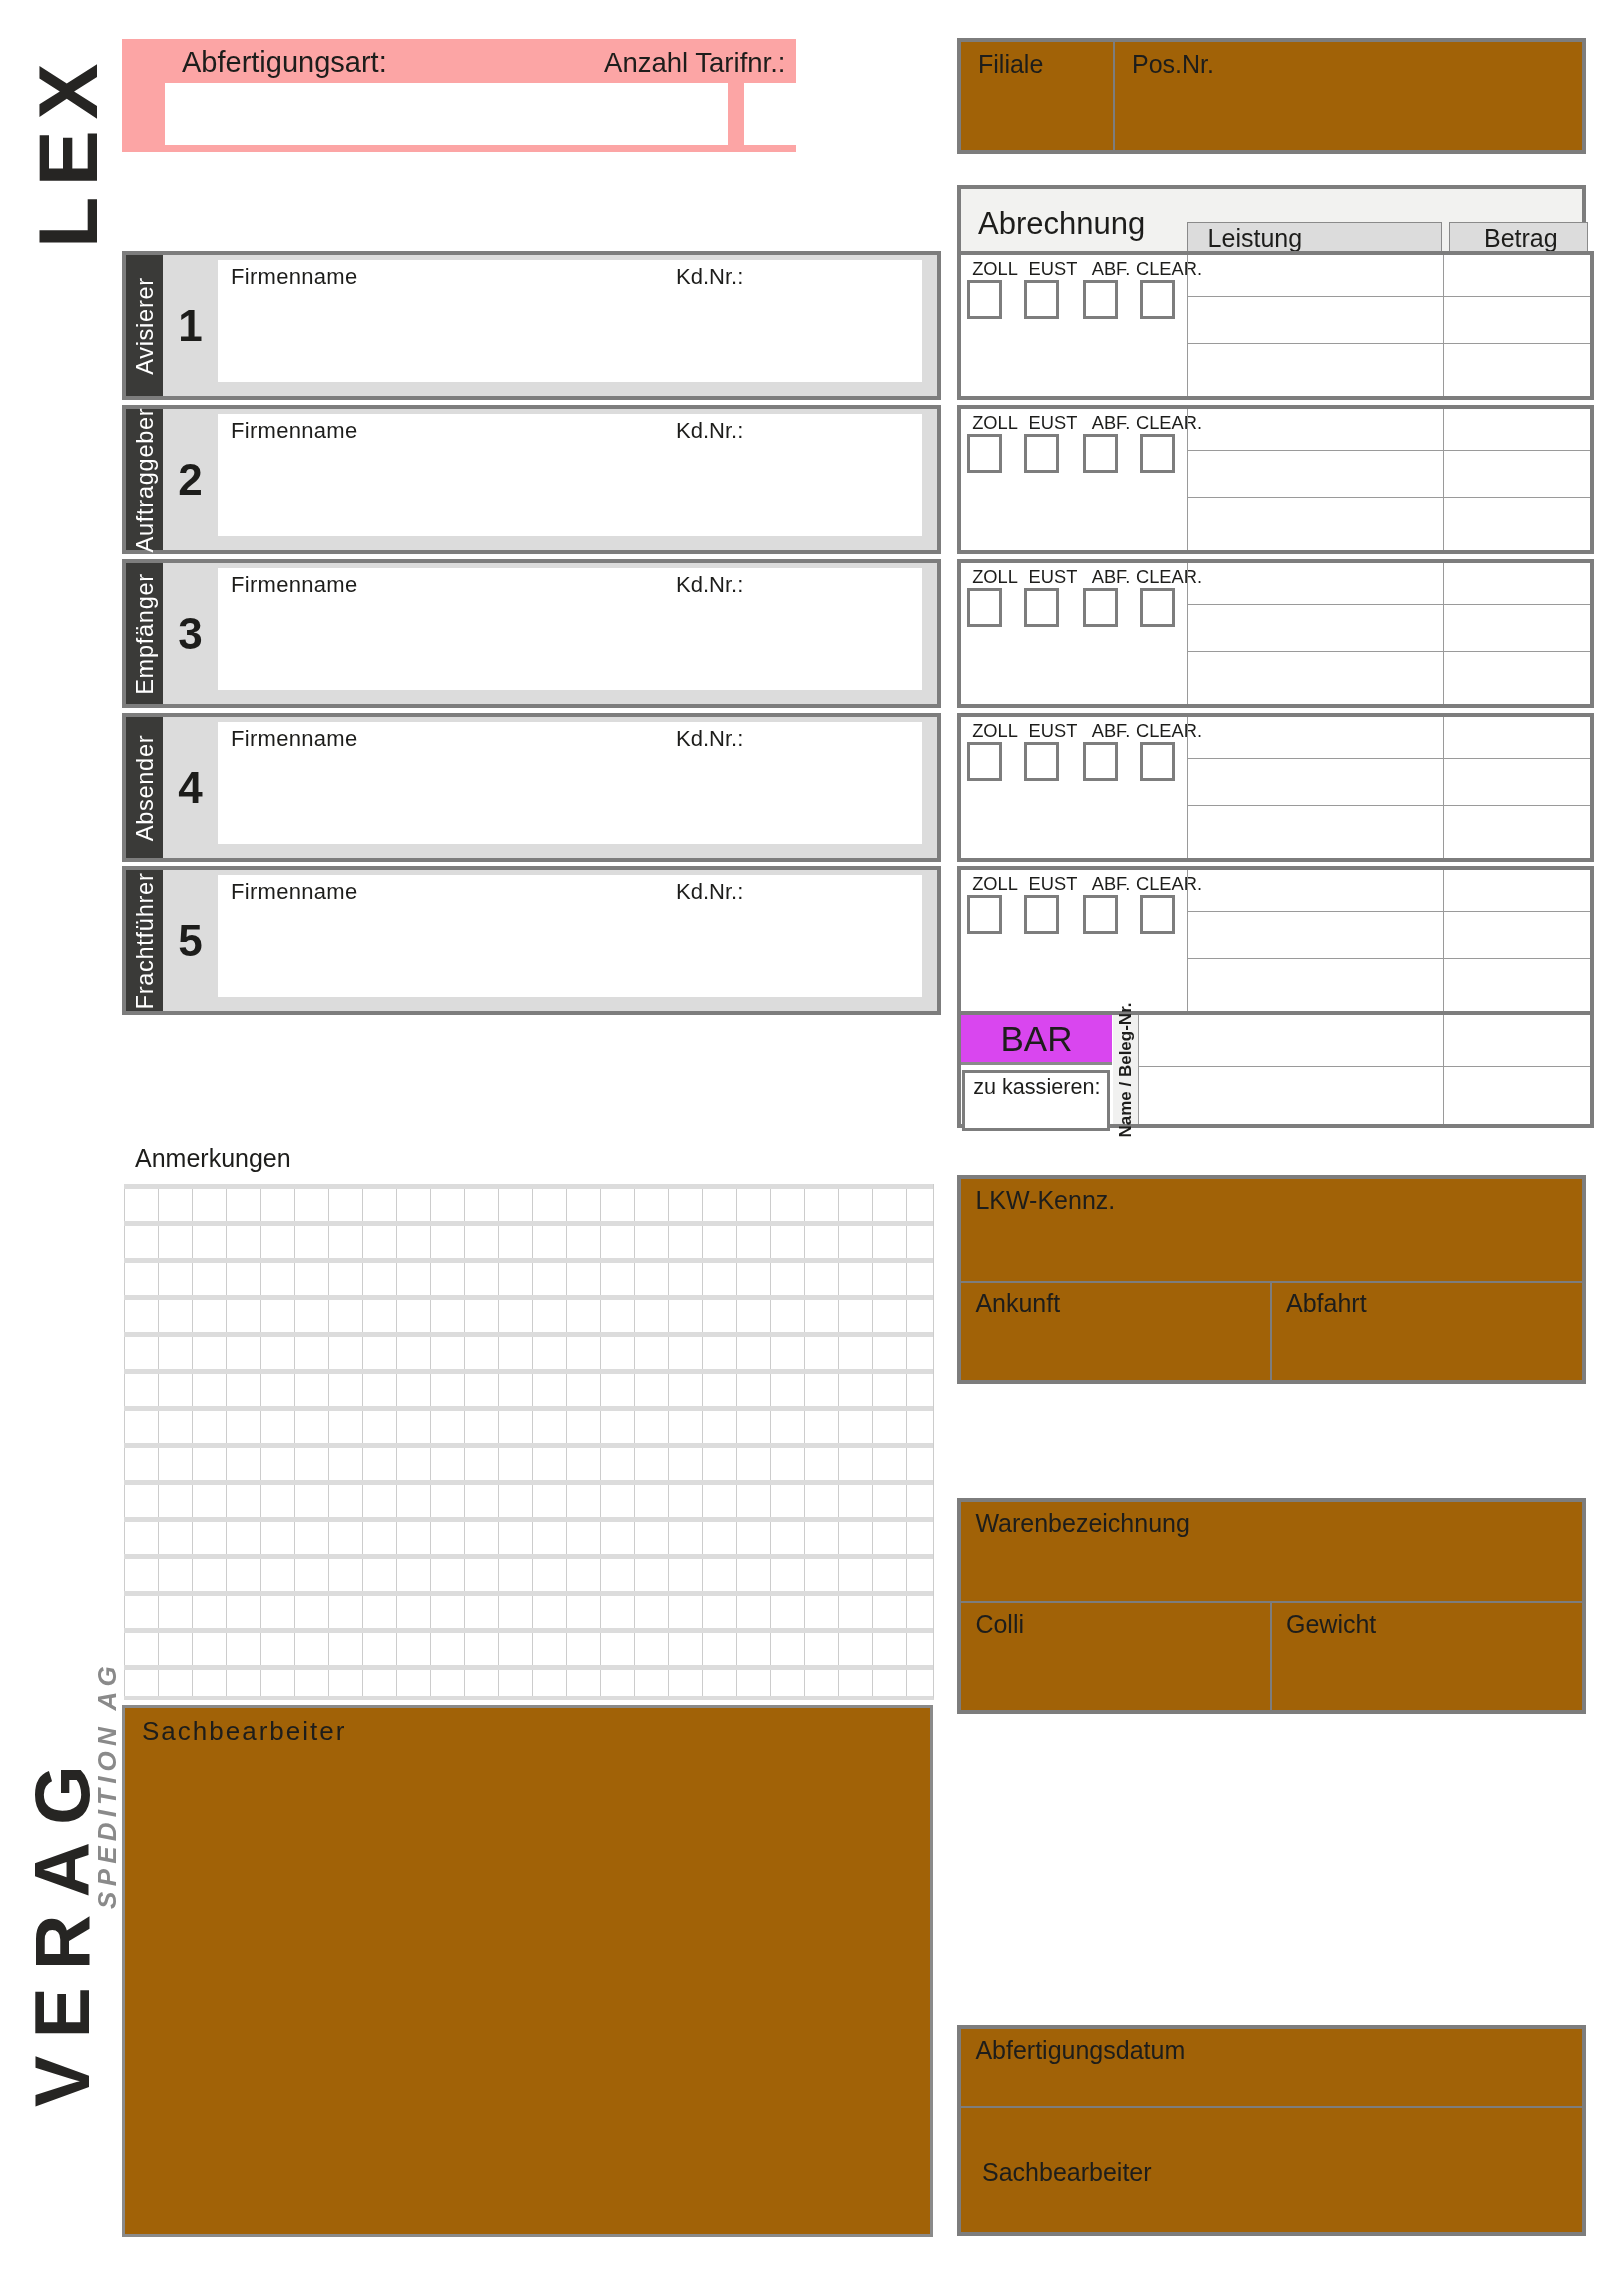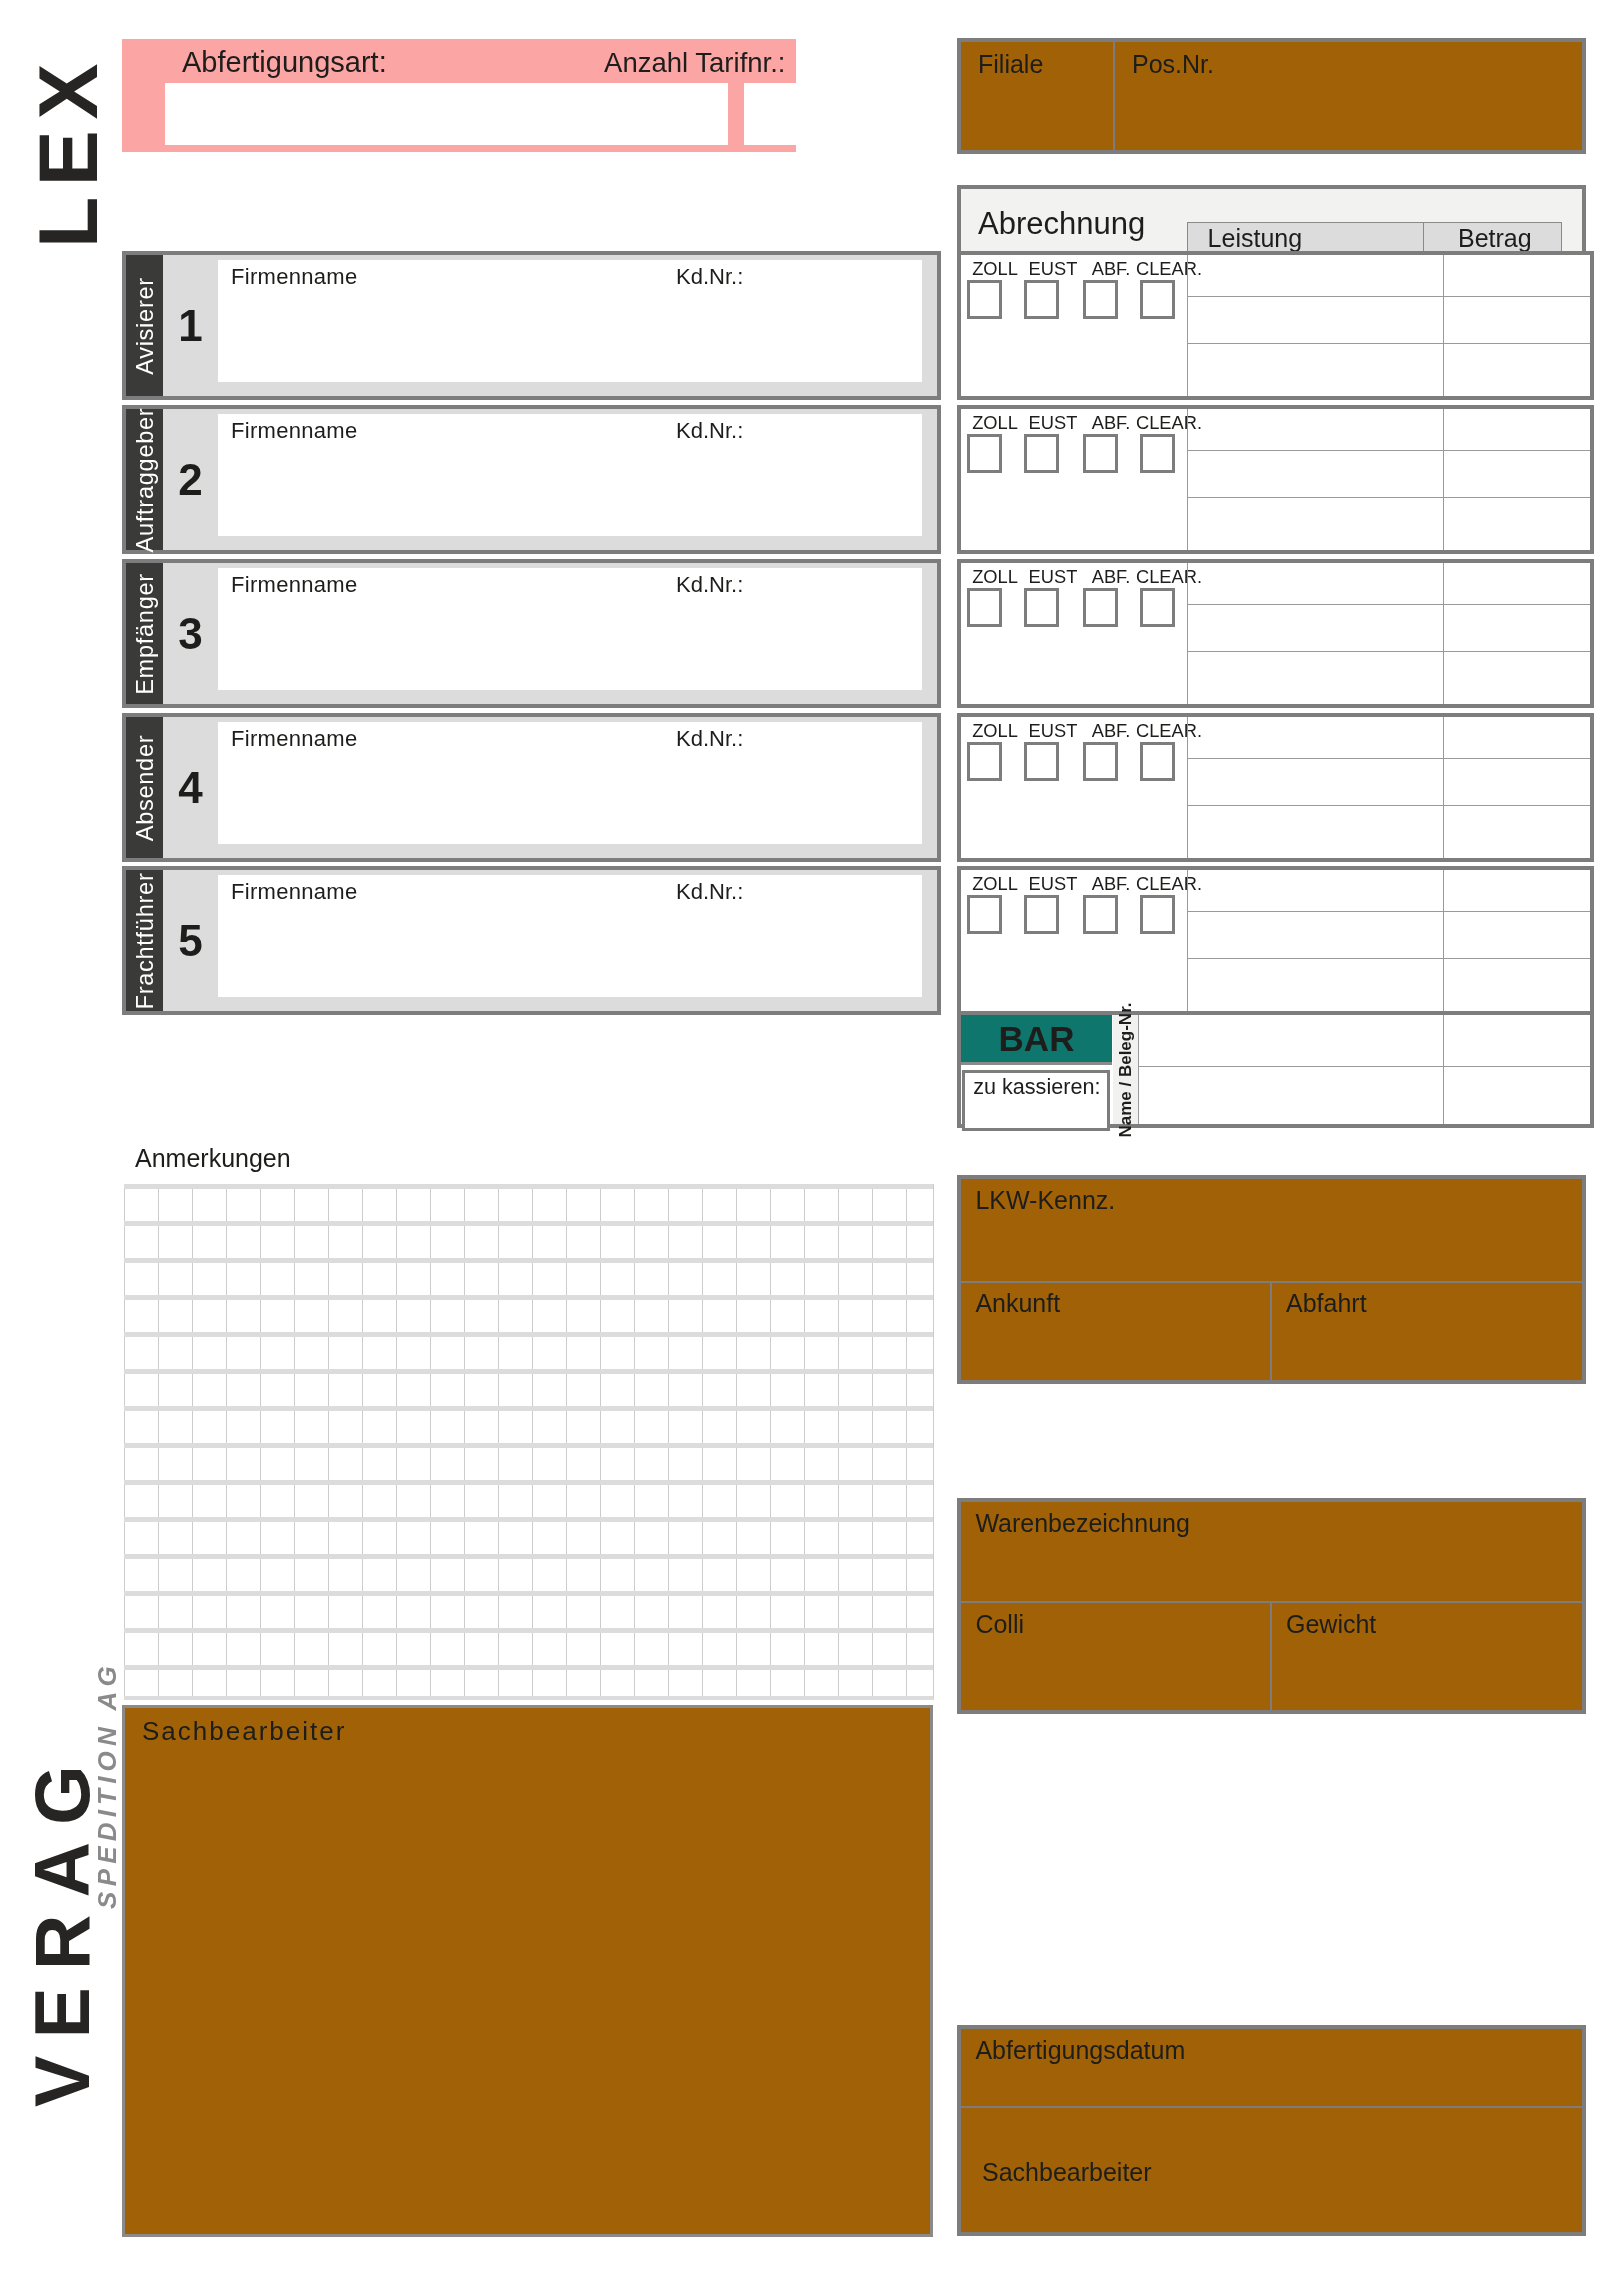--- a/index.html
+++ b/index.html
@@ -54,23 +54,23 @@
 
   
   .abr-block { left:957px; width:629px; height:141px; border:4.6px solid #7d7d7d; background:#ffffff; position:absolute; }
   .cbl { position:absolute; top:2.6px; transform:translateX(-50%); font-size:18.3px; white-space:nowrap;padding-left:20px; }
   .cb { position:absolute; top:25px; width:35px; height:39px; border:3.3px solid #7d7d7d; background:#ffffff; box-sizing:border-box; }
   .vdiv { position:absolute; top:0; width:1.3px; height:100%; background:#9a9a9a; }
   .hdiv { position:absolute; left:226px; right:0; height:1.3px; background:#9a9a9a; }
 
   
   .bar-sec { left:957px; top:1011px; width:629px; height:109px; border:4.6px solid #7d7d7d; background:#ffffff; position:absolute; }
-  .bar-cell { position:absolute; left:0; top:0; width:151px; height:50px; background:#0f766e;
+  .bar-cell { position:absolute; left:0; top:0; width:151px; height:50px; background:#d946ef;
     border-bottom:3.9px solid #8a8a8a; display:flex; align-items:center; justify-content:center;
-    font-size:35px; font-weight:700; box-sizing:border-box; }
+    font-size:35px; font-weight:400; box-sizing:border-box; }
   .bar-zu { position:absolute; left:1.3px; top:55px; width:148px; height:61px;
     border:3.9px solid #7d7d7d; background:#ffffff; box-sizing:border-box; }
   .bar-zu span { position:absolute; left:7.9px; top:1.3px; font-size:21.6px; }
   .bar-name { position:absolute; left:152px; top:0; width:25px; height:100%; background:#f1f1f0; }
   .bar-name .vcenter-rot { font-size:17px; font-weight:700; }
 
   
   .anm-lbl { left:135px; top:1145px; font-size:25px; }
   .anm-grid { left:124px; top:1184px; width:810px; height:516px; position:absolute; background-color:#ffffff;
     background-image:
@@ -111,21 +111,21 @@
     <div class="abs" style="left:0; top:0; width:152px; height:100%;"></div>
     <div class="lbl" style="left:171px; top:9.2px;">Pos.Nr.</div>
     <div class="abs" style="left:154px; top:0; right:0; height:100%;"></div>
   </div>
 
   <div class="abs abr-hdr">
     <div class="lbl abr-title" style="font-size:31px;">Abrechnung</div>
     <div class="abr-cell" style="left:226px; width:255px;">
       <span style="left:19.6px;">Leistung</span>
     </div>
-    <div class="abr-cell" style="left:462px; width:139px;">
+    <div class="abr-cell" style="left:488px; width:139px;">
       <span style="left:34px;">Betrag</span>
     </div>
   </div>
 
   <div class="party-card" style="top:251px;">
     <div class="party-strip">
       <span class="vcenter-rot">Avisierer</span>
     </div>
     <div class="party-num">1</div>
     <div class="party-white">

